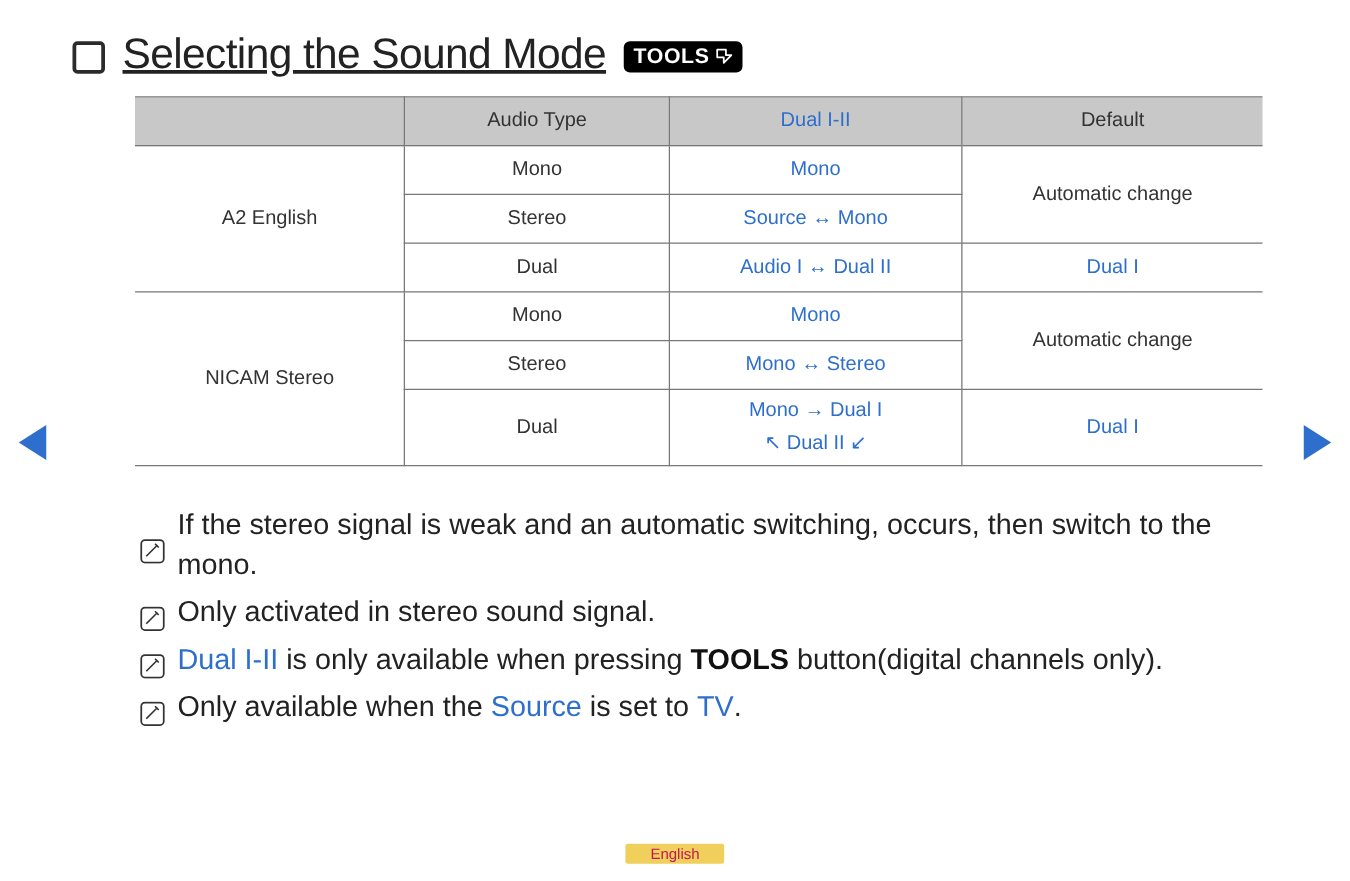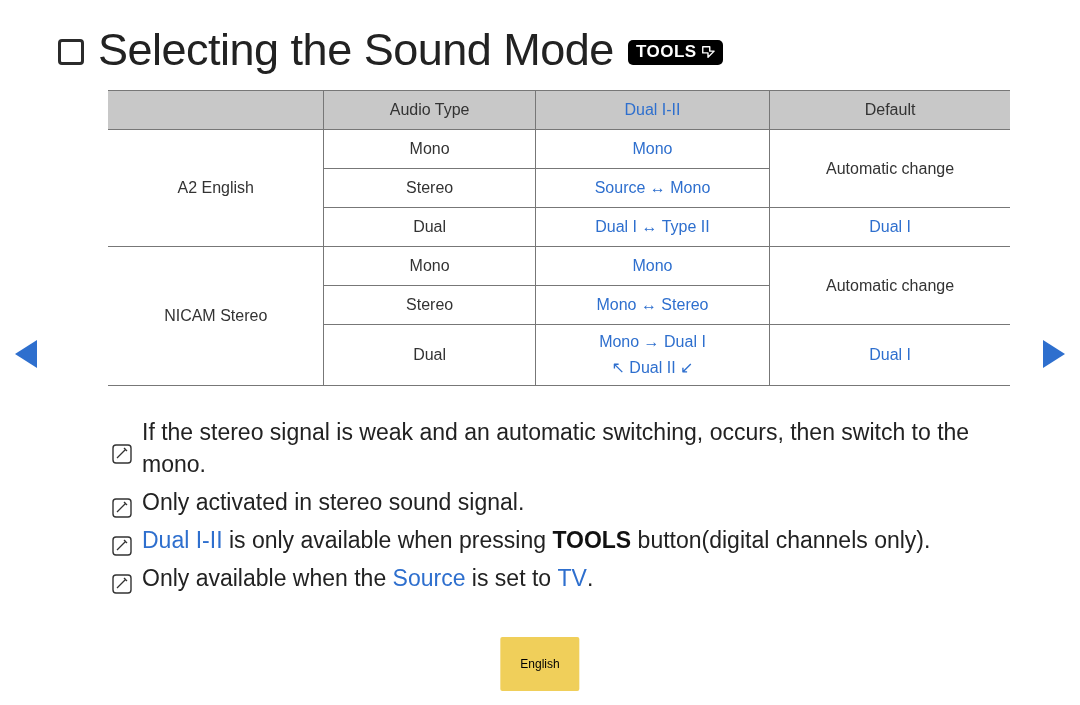--- a/index.html
+++ b/index.html
@@ -27,23 +27,24 @@
   }
   .bullet-icon {
     width: 26px;
     height: 26px;
     border: 3px solid #2b2b2b;
     border-radius: 4px;
     box-sizing: border-box;
     margin-top: 4px;
   }
   .title {
-    font-size: 45px;
+    font-size: 34px;
     font-weight: 500;
     letter-spacing: -0.5px;
+    text-decoration: underline;
   }
   .tools-badge {
     display: inline-flex;
     align-items: center;
     background: #000;
     color: #fff;
     border-radius: 5px;
     padding: 2px 8px 3px 8px;
     font-size: 17px;
     font-weight: 600;
@@ -115,24 +116,24 @@
     margin-top: 4px;
   }
   .note-icon svg { width: 20px; height: 20px; }
   .note-text { flex: 1; }
   .lang-badge {
     position: absolute;
     left: 50%;
     transform: translateX(-50%);
     bottom: 14px;
     background: #f0cf5a;
-    color: #000000;
+    color: #be185d;
     font-size: 12px;
     font-weight: 500;
-    padding: 20px 20px;
+    padding: 1px 20px;
     border-radius: 2px;
   }
 
   .nav-arrow {
     position: absolute;
     top: 340px;
     font-size: 0;
   }
   .nav-left { left: 15px; }
   .nav-right { right: 15px; }
@@ -187,21 +188,21 @@
       <td>Mono</td>
       <td class="cell-blue">Mono</td>
       <td rowspan="2">Automatic change</td>
     </tr>
     <tr>
       <td>Stereo</td>
       <td class="cell-blue">Source ↔ Mono</td>
     </tr>
     <tr>
       <td>Dual</td>
-      <td class="cell-blue">Dual I ↔ Type II</td>
+      <td class="cell-blue">Audio I ↔ Dual II</td>
       <td class="cell-blue">Dual I</td>
     </tr>
 
     <tr>
       <td rowspan="3">NICAM Stereo</td>
       <td>Mono</td>
       <td class="cell-blue">Mono</td>
       <td rowspan="2">Automatic change</td>
     </tr>
     <tr>

